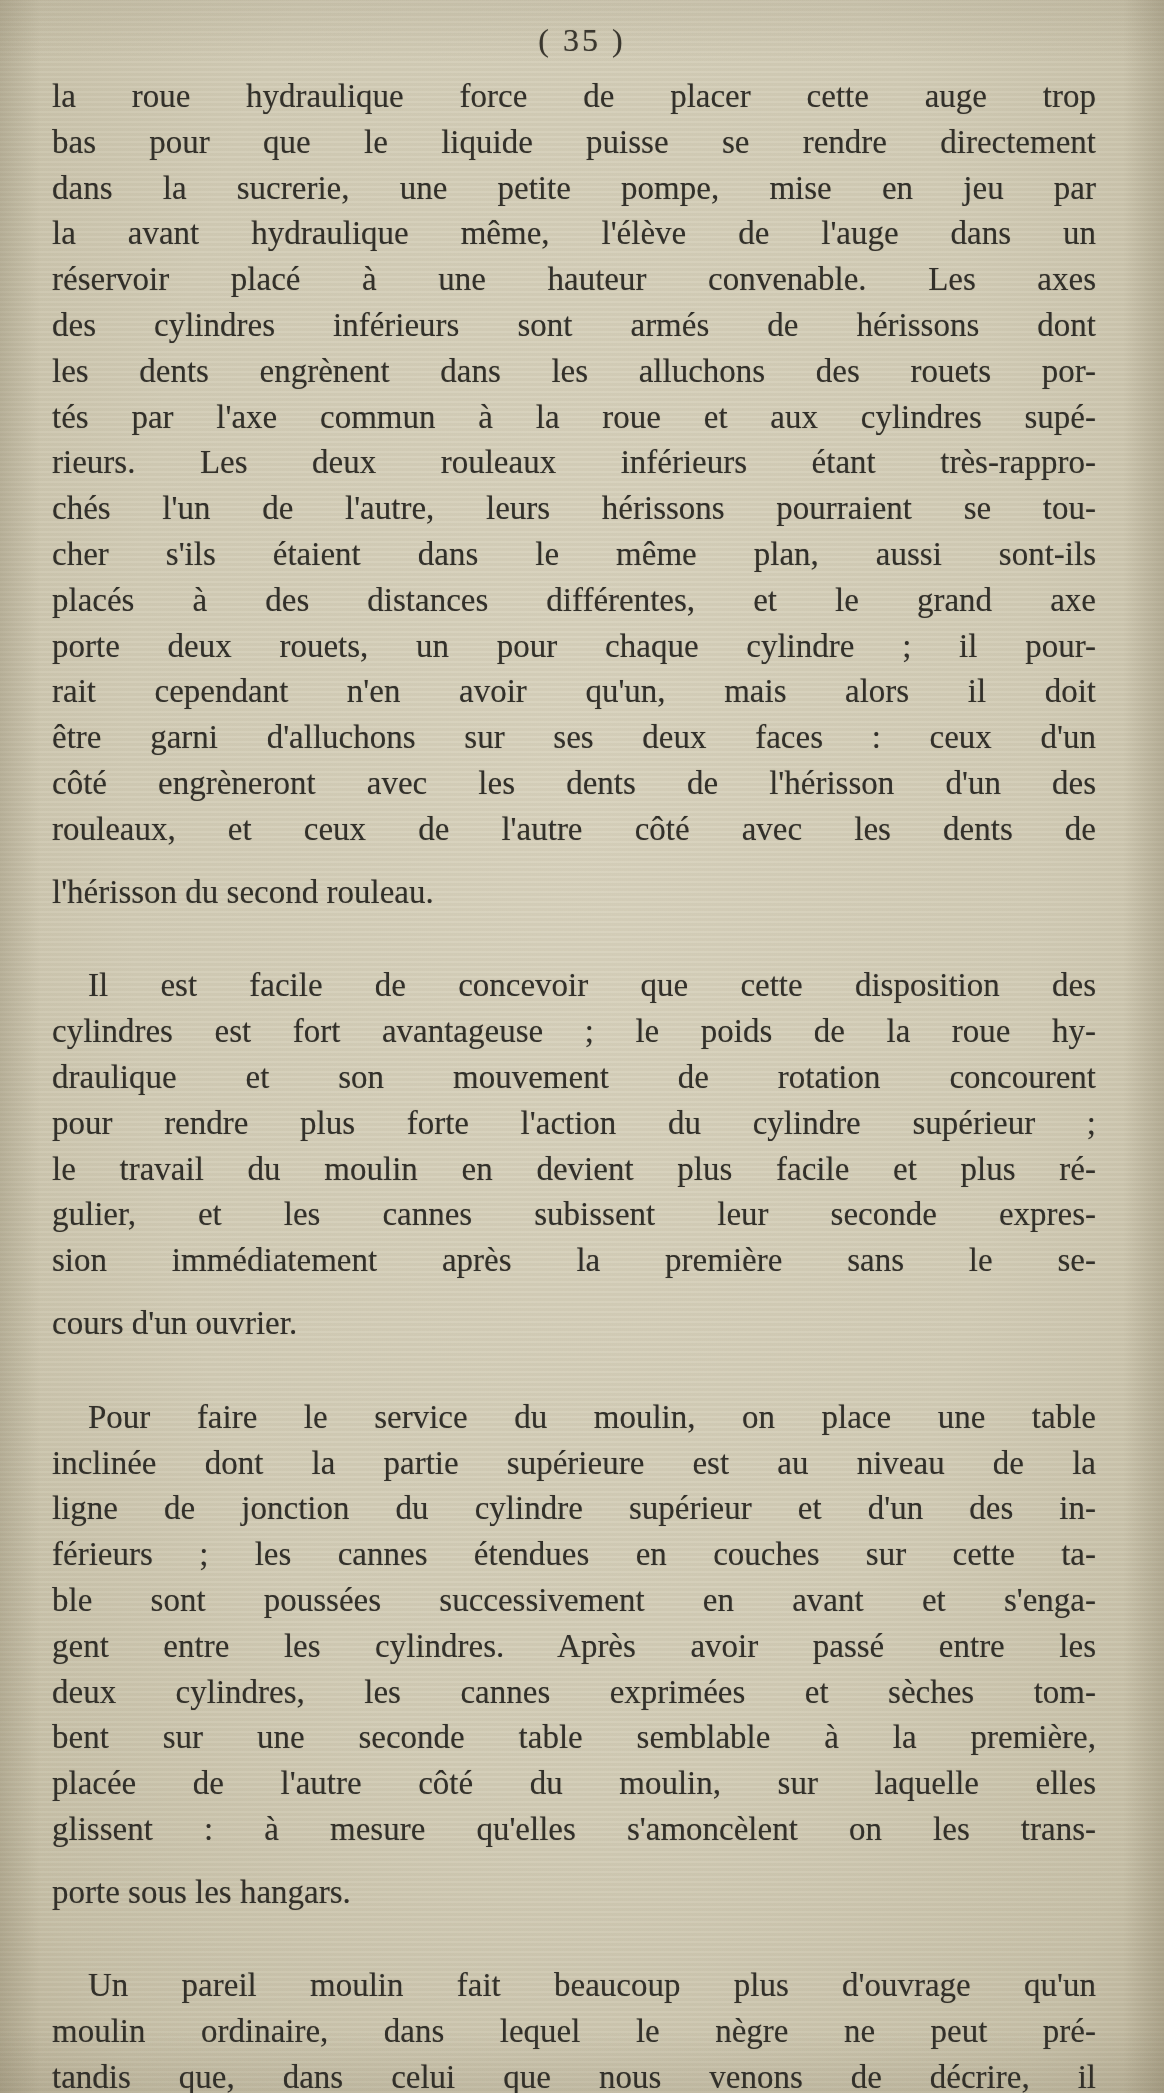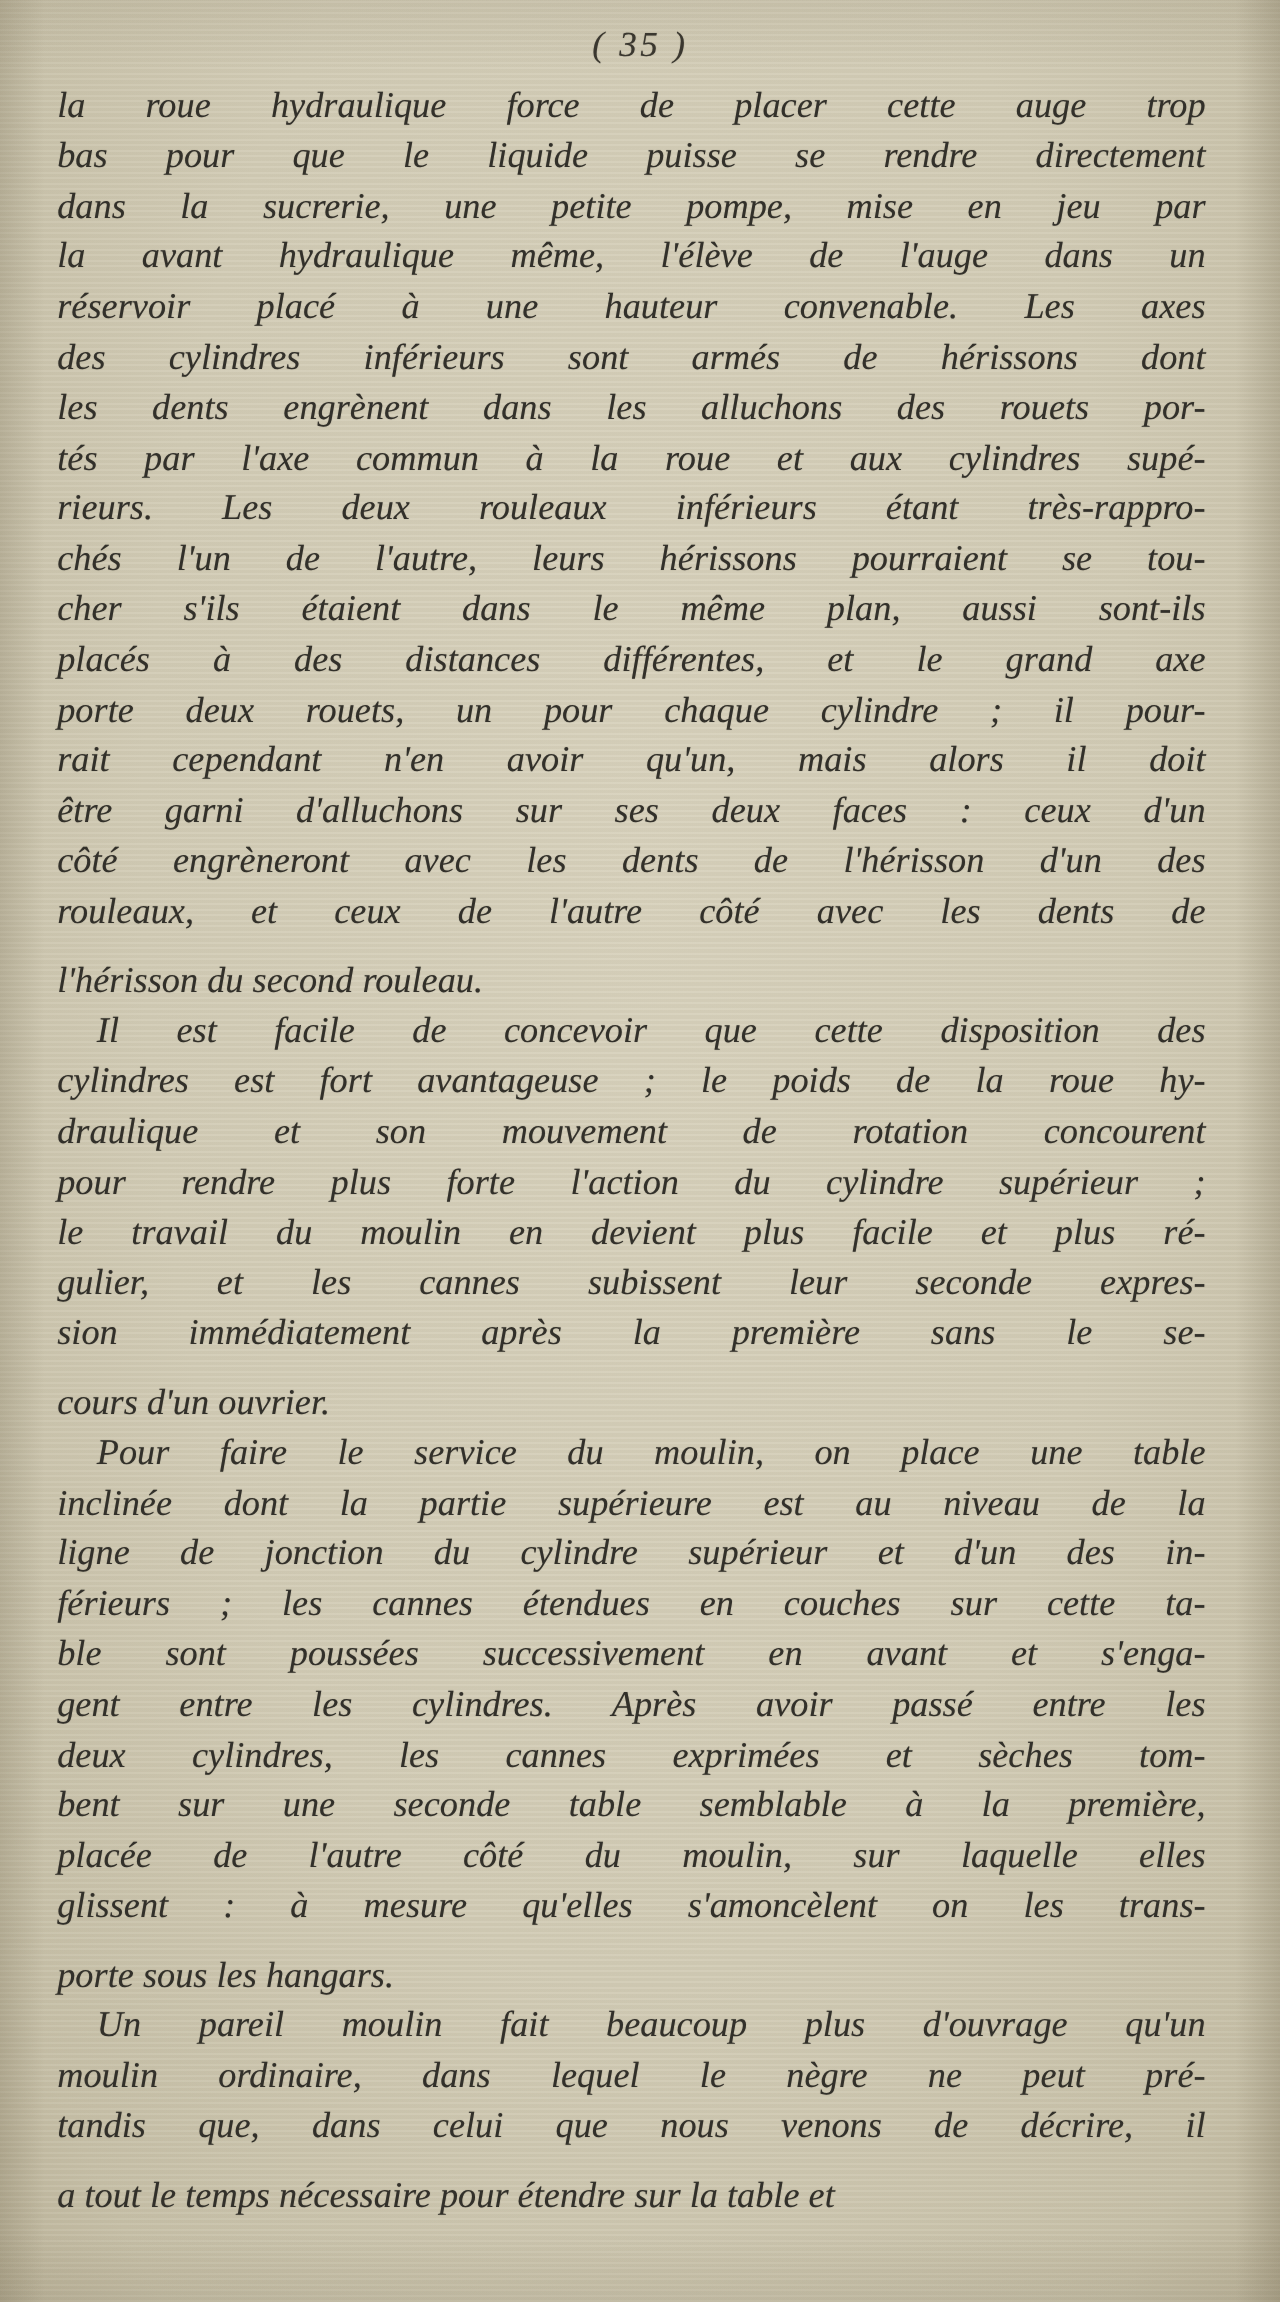--- a/index.html
+++ b/index.html
@@ -13,21 +13,20 @@
     height: 2093px;
     margin: 0 auto;
     overflow: hidden;
     background:
       linear-gradient(90deg, rgba(110,100,75,0.22) 0%, rgba(0,0,0,0) 3.5%, rgba(0,0,0,0) 96.5%, rgba(110,100,75,0.25) 100%),
       linear-gradient(0deg, rgba(110,100,75,0.12) 0%, rgba(0,0,0,0) 3%, rgba(0,0,0,0) 97%, rgba(110,100,75,0.10) 100%),
       repeating-linear-gradient(0deg, rgba(255,255,255,0.045) 0px, rgba(255,255,255,0.045) 2px, rgba(105,95,70,0.045) 2px, rgba(105,95,70,0.045) 5px),
       radial-gradient(ellipse at 50% 38%, #d8d2bd 0%, #d2ccb6 55%, #c7c0a8 88%, #bdb59c 100%);
     font-family: "Liberation Serif", "DejaVu Serif", serif;
     color: #32302a;
-    font-style: italic;
   }
   .header {
     position: absolute;
     top: 22px;
     left: 0;
     width: 100%;
     text-align: center;
     font-size: 32px;
     letter-spacing: 3px;
     color: #3a372f;
@@ -47,20 +46,21 @@
     text-align: justify;
     text-align-last: justify;
     text-shadow: 0 0 1px rgba(55,50,40,0.40);
   }
   .line.last {
     text-align-last: left;
     margin-top: 17px;
   }
   .line.indent {
     padding-left: 36px;
+    margin-top: 48px;
   }
 </style>
 </head>
 <body>
 
 <div class="page">
   <div class="header">( 35 )</div>
   <div class="text-block" id="text-block">
       <div class="line">la roue hydraulique force de placer cette auge trop</div>
       <div class="line">bas pour que le liquide puisse se rendre directement</div>

